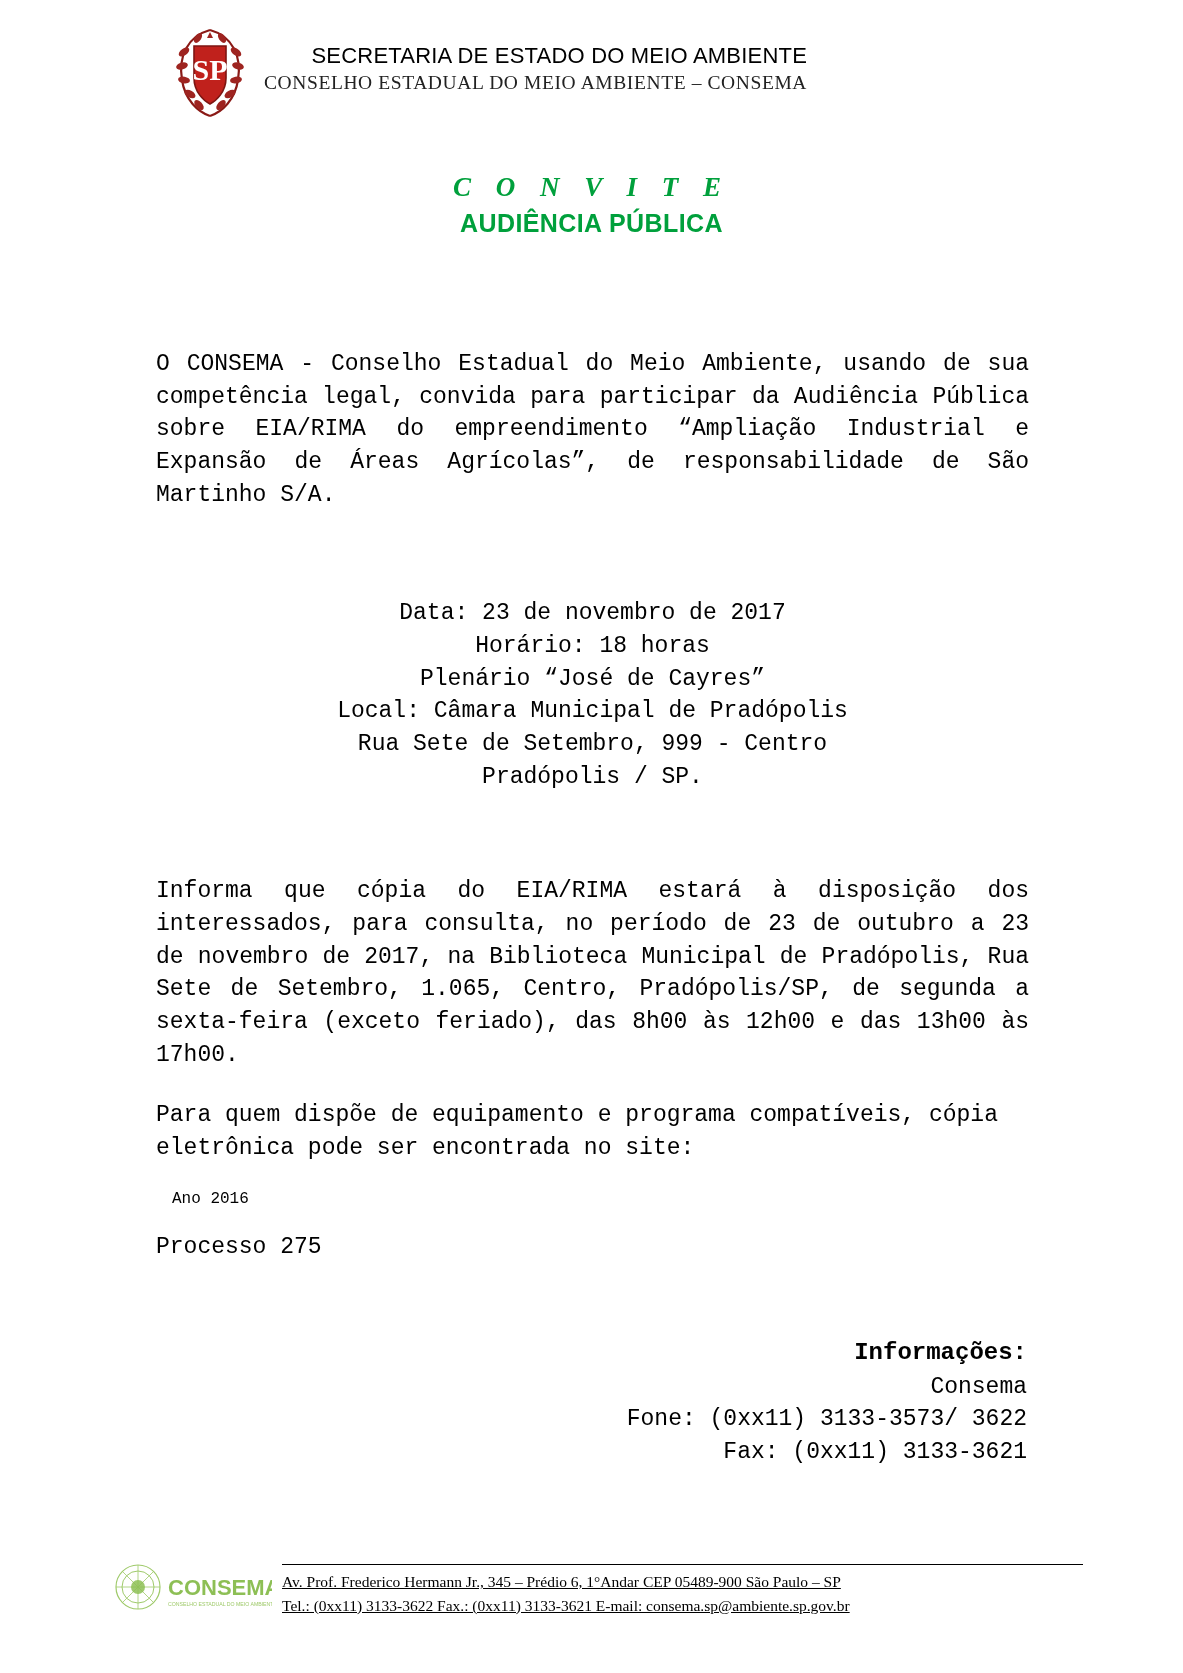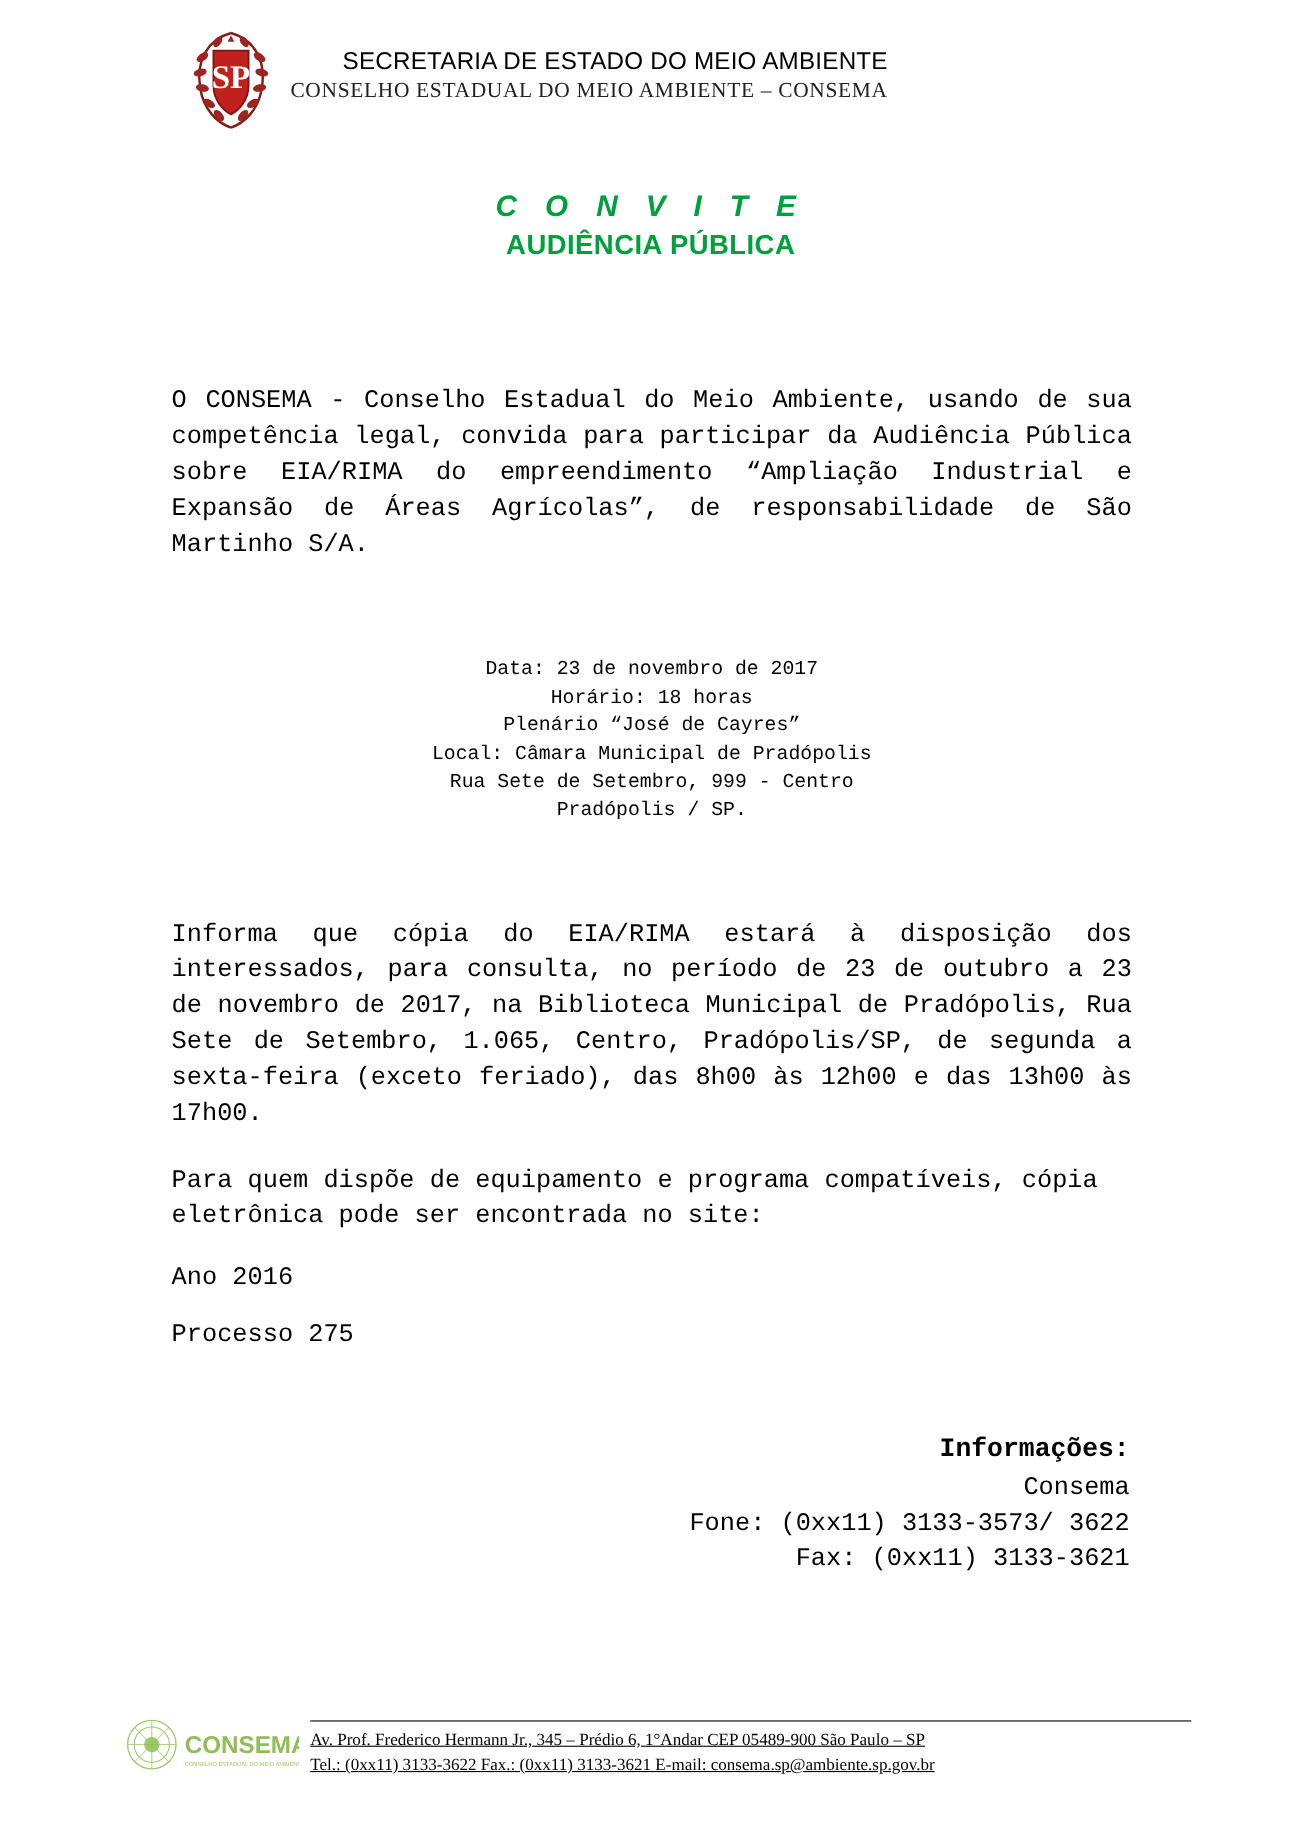--- a/index.html
+++ b/index.html
@@ -62,21 +62,21 @@
     letter-spacing: 0.6px;
     line-height: 1.3;
   }
 
   
   .title-block {
     margin-top: 52px;
     text-align: center;
   }
   .title-convite {
-    font-family: Liberation Sans, sans-serif;
+    font-family: Liberation Serif, serif;
     font-weight: bold;
     font-style: italic;
     font-size: 27px;
     letter-spacing: 9px;
     color: #00a03c;
   }
   .title-audiencia {
     font-family: "Liberation Sans", sans-serif;
     font-weight: bold;
     font-size: 25px;
@@ -97,41 +97,42 @@
     line-height: 1.42;
     text-align: justify;
     text-justify: inter-word;
   }
   .para-intro {
     margin-top: 110px;
   }
   .event-block {
     margin-top: 86px;
     text-align: center;
-    font-size: 18px;
+    font-size: 23px;
     line-height: 1.42;
   }
   .para-info {
     margin-top: 82px;
   }
   .para-eletronica {
     margin-top: 28px;
     text-align: left;
   }
   .link-line {
     margin-top: 26px;
     font-size: 23px;
   }
   .link-line a {
     color: #1a1aa8;
     text-decoration: underline;
   }
   .ano-line {
     margin-top: 26px;
-    font-size: 23px;
+    font-size: 16px;
+    margin-left: 16px;
   }
   .proc-line {
     margin-top: 26px;
     font-size: 23px;
   }
 
   
   .infos {
     margin-top: 76px;
     text-align: right;

